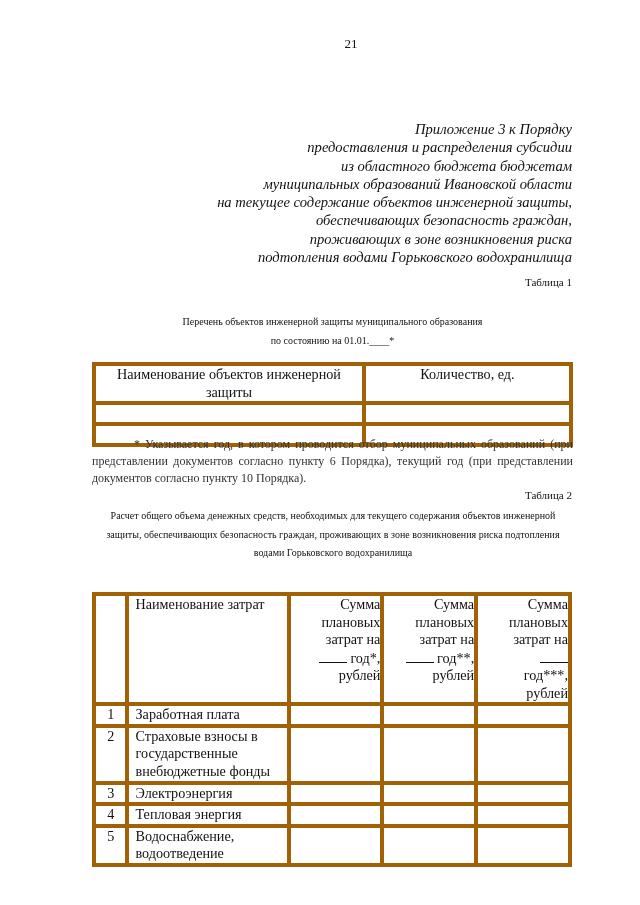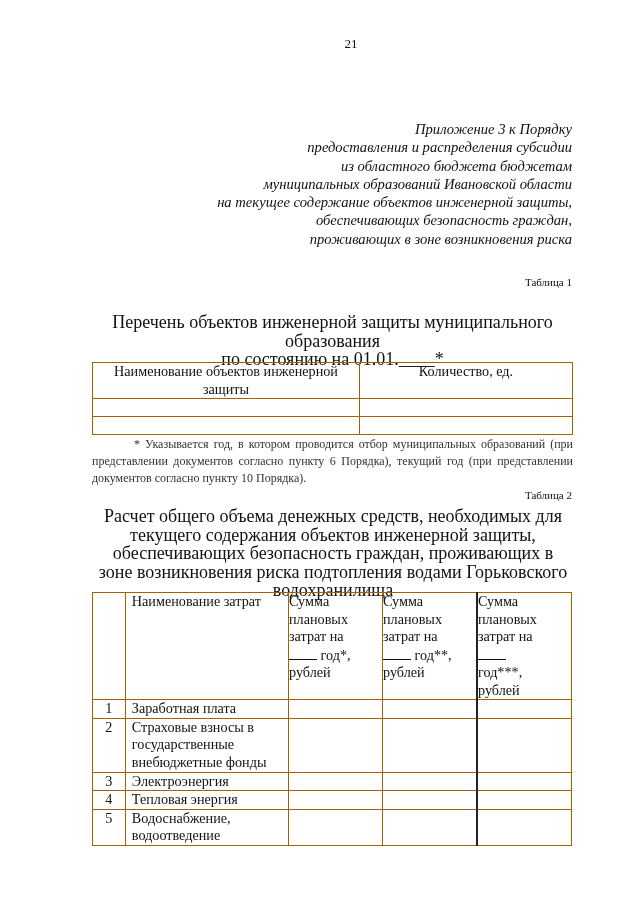--- a/index.html
+++ b/index.html
@@ -6,33 +6,33 @@
   body {
     width: 640px; height: 905px; position: relative; overflow: hidden;
     font-family: "Liberation Serif", "DejaVu Serif", serif;
     color: #111;
   }
   .abs { position: absolute; }
   .page-number { left: 0; width: 640px; top: 36px; text-align: center; font-size: 13px; margin-left: 31px; }
   .appendix { right: 68px; top: 120px; text-align: right; font-size: 14.6px; line-height: 18.3px; white-space: nowrap; }
   .appendix div { margin: 0; font-style: italic; }
   .table-label { right: 68px; font-size: 11px; }
-  .caption { left: 92px; width: 481px; text-align: center; font-size: 18px; line-height: 18.5px; }
+  .caption { left: 92px; width: 481px; text-align: center; font-size: 10px; line-height: 18.5px; }
   table { border-collapse: collapse; position: absolute; }
-  td { border: 1px solid #a16207; padding: 0; vertical-align: top; font-size: 14.2px; line-height: 17.5px; }
+  td { border: 4px solid #a16207; padding: 0; vertical-align: top; font-size: 14.2px; line-height: 17.5px; }
   #t1 { left: 92px; top: 362px; width: 481px; }
   #t1 td { text-align: center; }
   #t1 .h td { height: 35px; }
   #t1 .r td { height: 17px; }
   .footnote { left: 92px; width: 481px; top: 436px; font-size: 12px; line-height: 17px; text-align: justify; color: #333; }
   .footnote .ind { display: inline-block; width: 42px; }
   #t2 { left: 92px; top: 592px; width: 480px; }
   #t2 td.num { width: 34px; text-align: center; }
   #t2 td.name { width: 161px; padding-left: 6px; text-align: left; margin-left: 32px; }
-  #t2 td.sum { width: 96px; text-align: left; margin-left: 15px; }
+  #t2 td.sum { width: 96px; text-align: right; margin-left: 15px; }
   #t2 .h td { height: 105px; }
   #t2 .thick-l { border-left: 2px solid #222; }
   #t2 .r1 td { height: 15px; }
   #t2 .r2 td { height: 53px; }
   #t2 .r3 td { height: 16px; }
   #t2 .r4 td { height: 17px; }
   #t2 .r5 td { height: 34px; }
   .ul { display: inline-block; border-bottom: 1px solid #111; height: 13px; vertical-align: baseline; }
 </style>
 </head>
@@ -41,20 +41,21 @@
 <div class="abs page-number">21</div>
 
 <div class="abs appendix">
   <div>Приложение 3 к Порядку</div>
   <div>предоставления и распределения субсидии</div>
   <div>из областного бюджета бюджетам</div>
   <div>муниципальных образований Ивановской области</div>
   <div>на текущее содержание объектов инженерной защиты,</div>
   <div>обеспечивающих безопасность граждан,</div>
   <div>проживающих в зоне возникновения риска</div>
+  <div>подтопления водами Горьковского водохранилища</div>
 </div>
 
 <div class="abs table-label" style="top:276px">Таблица 1</div>
 <div class="abs caption" style="top:313px">
   <div>Перечень объектов инженерной защиты муниципального образования</div>
   <div>по состоянию на 01.01.____*</div>
 </div>
 
 <table id="t1">
   <tbody>

